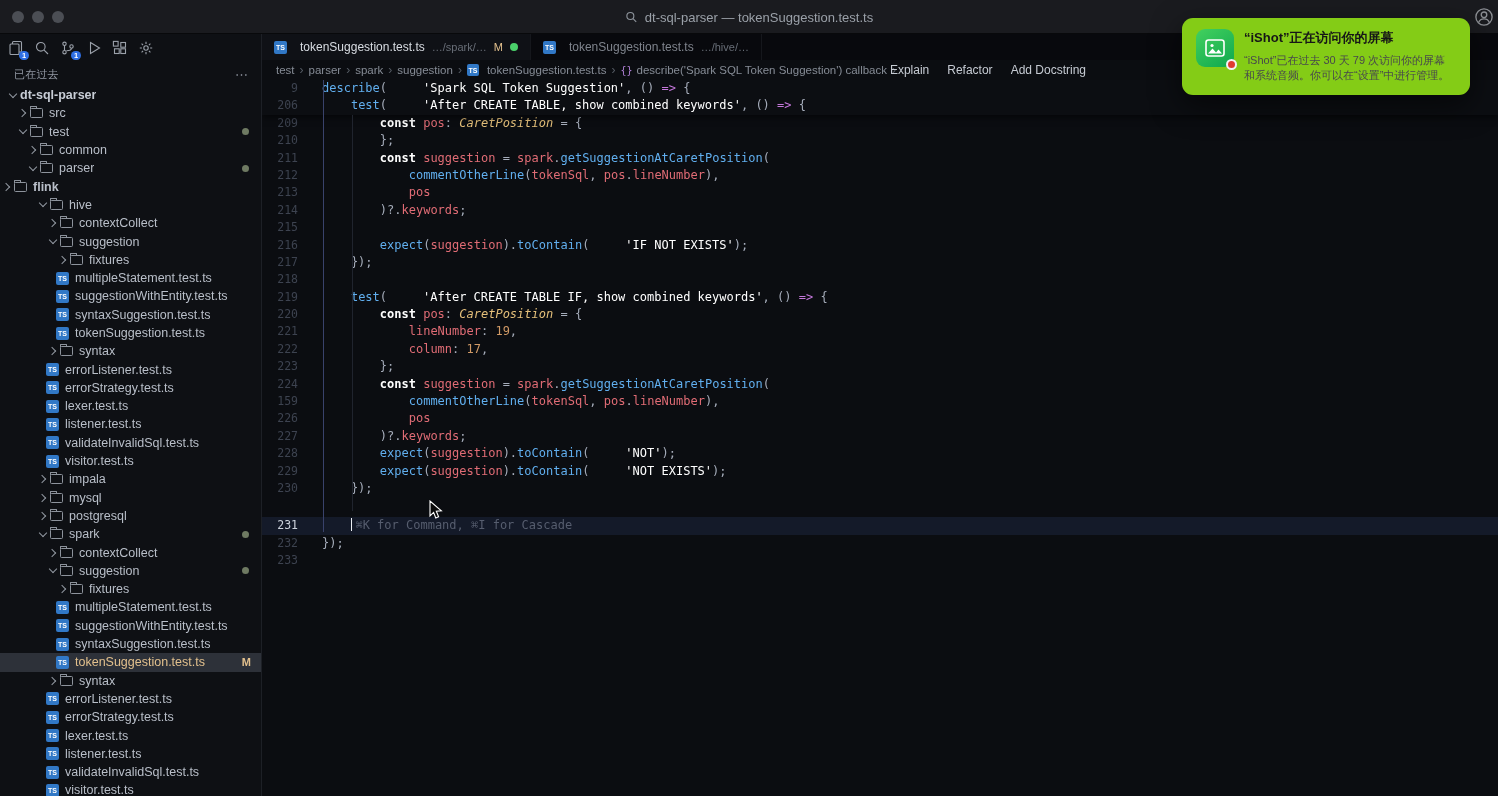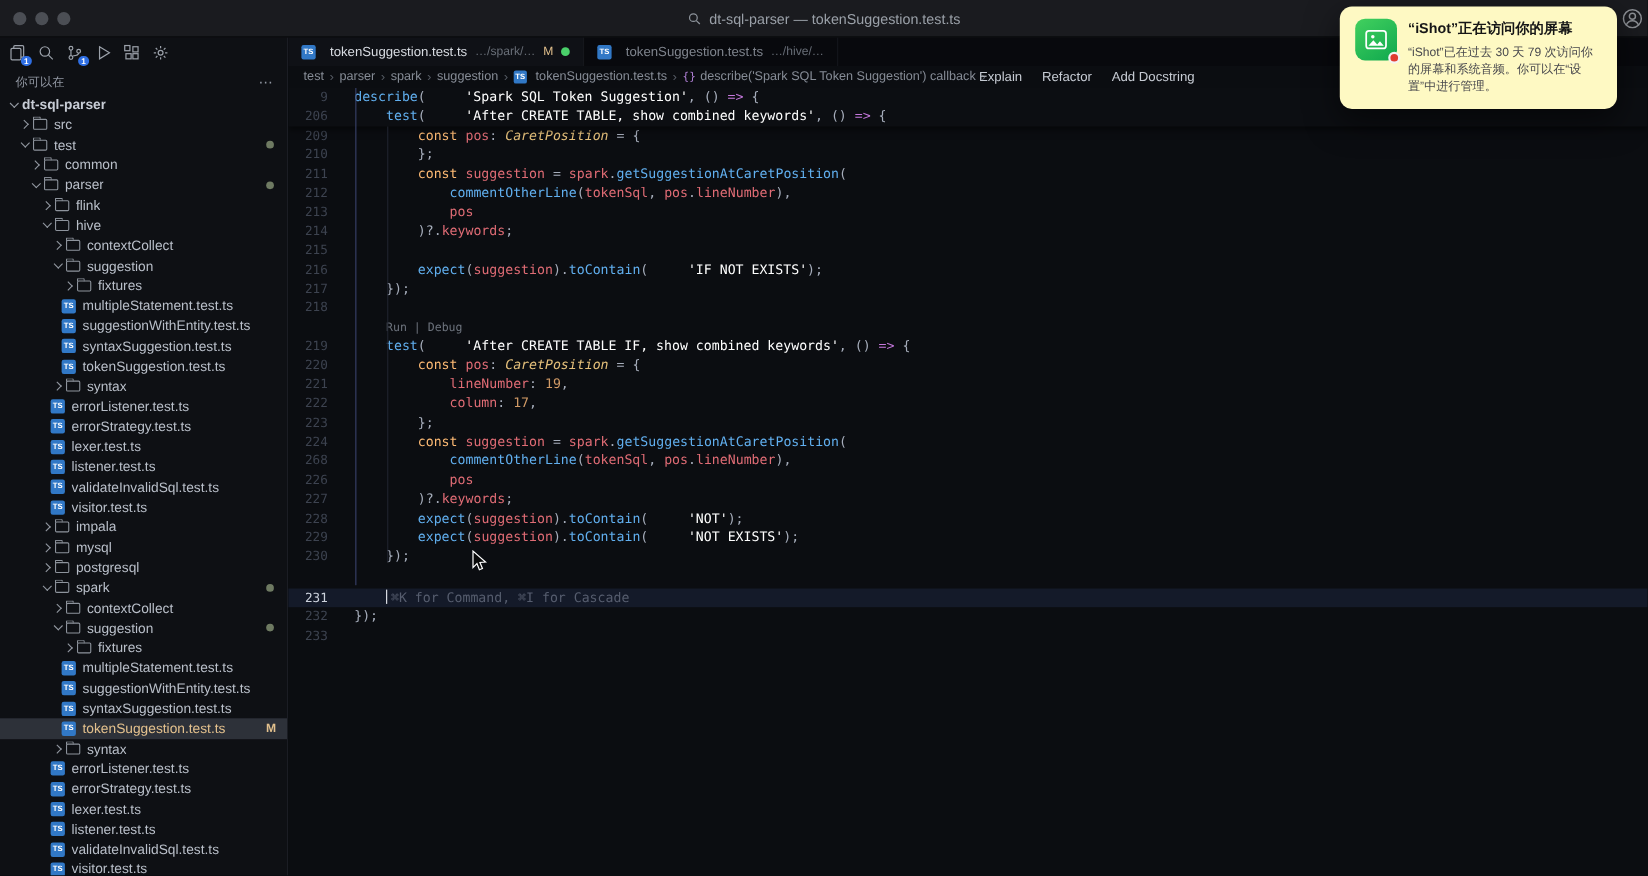--- a/index.html
+++ b/index.html
@@ -82,31 +82,31 @@
   .g2 { left:90px; top:35px; height:396px; background:#20242e; }
   .sticky { position:relative; z-index:3; background:#0c0e12; box-shadow:0 3px 6px rgba(0,0,0,.5); }
   .cl { display:flex; height:17.4px; line-height:17.4px; white-space:pre; position:relative; }
   .cl.active { background:#141a29;margin-top:20px; }
   .ln { width:36px; flex:0 0 36px; text-align:right; margin-right:24px; color:#3d4350; font-size:11.5px; }
   .cl.active .ln { color:#ccd2dc; }
   .ct { white-space:pre; color:#a6adbb; }
   .tk-p { color:#a6adbb; }
   .tk-f { color:#61afef; }
   .tk-s { color:#ffffff;margin-left:36px; }
-  .tk-k { color:#fdba74; }
+  .tk-k { color:#ffffff;font-weight:bold; }
   .tk-a { color:#c678dd; }
   .tk-v { color:#e06c75; }
   .tk-n { color:#d19a66; }
   .tk-t { color:#e5c07b; font-style:italic; }
   .ghost { color:#565d6e; }
   .caret { display:inline-block; width:1.5px; height:13px; background:#eceff4; vertical-align:-2px; margin-right:3px; }
   .lens { color:#6d737d; font-size:10.5px; cursor:pointer; }
 
   
-  .notification { position:absolute; top:6px; right:28px; width:252px; background:#fef9c3; border-radius:11px;
+  .notification { position:absolute; top:18px; right:28px; width:288px; background:#84cc16; border-radius:11px;
                   box-shadow:0 10px 30px rgba(0,0,0,.55); padding:11px 14px; display:flex; gap:10px; z-index:50; }
   .n-icon { width:38px; height:38px; flex:0 0 38px; border-radius:9px; background:linear-gradient(145deg,#42d05e,#0fa84e);
             position:relative; display:flex; align-items:center; justify-content:center; }
   .n-icon svg { width:24px; height:24px; }
   .n-redbadge { position:absolute; right:-3px; bottom:-3px; width:11px; height:11px; border-radius:50%;
                 background:#e03c31; border:2px solid #f3f3f5; }
   .n-title { font-size:13px; font-weight:bold; color:#161617; line-height:1.35; }
   .n-body { font-size:11px; color:#48484d; line-height:1.45; margin-top:6px; }
 
   
@@ -176,21 +176,21 @@
           </svg>
         </div>
         <div class="aicon">
           <svg viewBox="0 0 16 16">
             <circle cx="8" cy="8" r="2.2"></circle>
             <path d="M8 1.8v2.1M8 12.1v2.1M1.8 8h2.1M12.1 8h2.1M3.6 3.6l1.5 1.5M10.9 10.9l1.5 1.5M12.4 3.6l-1.5 1.5M5.1 10.9l-1.5 1.5"></path>
           </svg>
         </div>
       </div>
     <div class="sb-header">
-      <span>你可以在</span>
+      <span>已在过去</span>
       <span class="more">⋯</span>
     </div>
     <div class="tree" id="tree">
         <div class="trow" style="padding-left: 6px;">
           <span class="chev open"></span>
           <span class="lbl root-lbl">dt-sql-parser</span>
         </div>
         <div class="trow" style="padding-left: 16px;">
           <span class="chev"></span>
           <span class="folder-ic"></span>
@@ -206,21 +206,21 @@
           <span class="chev"></span>
           <span class="folder-ic"></span>
           <span class="lbl">common</span>
         </div>
         <div class="trow" style="padding-left: 26px;">
           <span class="chev open"></span>
           <span class="folder-ic"></span>
           <span class="lbl">parser</span>
           <span class="tdot"></span>
         </div>
-        <div class="trow" style="padding-left: 36px;">
+        <div class="trow" style=" font-weight: bold;">
           <span class="chev"></span>
           <span class="folder-ic"></span>
           <span class="lbl">flink</span>
         </div>
         <div class="trow" style="padding-left: 36px;">
           <span class="chev open"></span>
           <span class="folder-ic"></span>
           <span class="lbl">hive</span>
         </div>
         <div class="trow" style="padding-left: 46px;">
@@ -430,28 +430,27 @@
           <div class="cl"><span class="ln">209</span><span class="ct"><span class="tk-p">        </span><span class="tk-k">const</span><span class="tk-p"> </span><span class="tk-v">pos</span><span class="tk-p">: </span><span class="tk-t">CaretPosition</span><span class="tk-p"> = {</span></span></div>
           <div class="cl"><span class="ln">210</span><span class="ct"><span class="tk-p">        };</span></span></div>
           <div class="cl"><span class="ln">211</span><span class="ct"><span class="tk-p">        </span><span class="tk-k">const</span><span class="tk-p"> </span><span class="tk-v">suggestion</span><span class="tk-p"> = </span><span class="tk-v">spark</span><span class="tk-p">.</span><span class="tk-f">getSuggestionAtCaretPosition</span><span class="tk-p">(</span></span></div>
           <div class="cl"><span class="ln">212</span><span class="ct"><span class="tk-p">            </span><span class="tk-f">commentOtherLine</span><span class="tk-p">(</span><span class="tk-v">tokenSql</span><span class="tk-p">, </span><span class="tk-v">pos</span><span class="tk-p">.</span><span class="tk-v">lineNumber</span><span class="tk-p">),</span></span></div>
           <div class="cl"><span class="ln">213</span><span class="ct"><span class="tk-p">            </span><span class="tk-v">pos</span></span></div>
           <div class="cl"><span class="ln">214</span><span class="ct"><span class="tk-p">        )?.</span><span class="tk-v">keywords</span><span class="tk-p">;</span></span></div>
           <div class="cl"><span class="ln">215</span></div>
           <div class="cl"><span class="ln">216</span><span class="ct"><span class="tk-p">        </span><span class="tk-f">expect</span><span class="tk-p">(</span><span class="tk-v">suggestion</span><span class="tk-p">).</span><span class="tk-f">toContain</span><span class="tk-p">(</span><span class="tk-s">'IF NOT EXISTS'</span><span class="tk-p">);</span></span></div>
           <div class="cl"><span class="ln">217</span><span class="ct"><span class="tk-p">    });</span></span></div>
           <div class="cl"><span class="ln">218</span><span class="ct"></span></div>
-          <div class="cl"><span class="ln"></span><span class="ct"><span class="tk-p">    </span><span class="lens">Run | Debug</span></span></div>
           <div class="cl"><span class="ln">219</span><span class="ct"><span class="tk-p">    </span><span class="tk-f">test</span><span class="tk-p">(</span><span class="tk-s">'After CREATE TABLE IF, show combined keywords'</span><span class="tk-p">, () </span><span class="tk-a">=&gt;</span><span class="tk-p"> {</span></span></div>
           <div class="cl"><span class="ln">220</span><span class="ct"><span class="tk-p">        </span><span class="tk-k">const</span><span class="tk-p"> </span><span class="tk-v">pos</span><span class="tk-p">: </span><span class="tk-t">CaretPosition</span><span class="tk-p"> = {</span></span></div>
           <div class="cl"><span class="ln">221</span><span class="ct"><span class="tk-p">            </span><span class="tk-v">lineNumber</span><span class="tk-p">: </span><span class="tk-n">19</span><span class="tk-p">,</span></span></div>
           <div class="cl"><span class="ln">222</span><span class="ct"><span class="tk-p">            </span><span class="tk-v">column</span><span class="tk-p">: </span><span class="tk-n">17</span><span class="tk-p">,</span></span></div>
           <div class="cl"><span class="ln">223</span><span class="ct"><span class="tk-p">        };</span></span></div>
           <div class="cl"><span class="ln">224</span><span class="ct"><span class="tk-p">        </span><span class="tk-k">const</span><span class="tk-p"> </span><span class="tk-v">suggestion</span><span class="tk-p"> = </span><span class="tk-v">spark</span><span class="tk-p">.</span><span class="tk-f">getSuggestionAtCaretPosition</span><span class="tk-p">(</span></span></div>
-          <div class="cl"><span class="ln">268</span><span class="ct"><span class="tk-p">            </span><span class="tk-f">commentOtherLine</span><span class="tk-p">(</span><span class="tk-v">tokenSql</span><span class="tk-p">, </span><span class="tk-v">pos</span><span class="tk-p">.</span><span class="tk-v">lineNumber</span><span class="tk-p">),</span></span></div>
+          <div class="cl"><span class="ln">159</span><span class="ct"><span class="tk-p">            </span><span class="tk-f">commentOtherLine</span><span class="tk-p">(</span><span class="tk-v">tokenSql</span><span class="tk-p">, </span><span class="tk-v">pos</span><span class="tk-p">.</span><span class="tk-v">lineNumber</span><span class="tk-p">),</span></span></div>
           <div class="cl"><span class="ln">226</span><span class="ct"><span class="tk-p">            </span><span class="tk-v">pos</span></span></div>
           <div class="cl"><span class="ln">227</span><span class="ct"><span class="tk-p">        )?.</span><span class="tk-v">keywords</span><span class="tk-p">;</span></span></div>
           <div class="cl"><span class="ln">228</span><span class="ct"><span class="tk-p">        </span><span class="tk-f">expect</span><span class="tk-p">(</span><span class="tk-v">suggestion</span><span class="tk-p">).</span><span class="tk-f">toContain</span><span class="tk-p">(</span><span class="tk-s">'NOT'</span><span class="tk-p">);</span></span></div>
           <div class="cl"><span class="ln">229</span><span class="ct"><span class="tk-p">        </span><span class="tk-f">expect</span><span class="tk-p">(</span><span class="tk-v">suggestion</span><span class="tk-p">).</span><span class="tk-f">toContain</span><span class="tk-p">(</span><span class="tk-s">'NOT EXISTS'</span><span class="tk-p">);</span></span></div>
           <div class="cl"><span class="ln">230</span><span class="ct"><span class="tk-p">    });</span></span></div>
           <div class="cl active"><span class="ln">231</span><span class="ct"><span class="tk-p">    </span><span class="caret"></span><span class="ghost">⌘K for Command, ⌘I for Cascade</span></span></div>
           <div class="cl"><span class="ln">232</span><span class="ct"><span class="tk-p">});</span></span></div>
           <div class="cl"><span class="ln">233</span><span class="ct"></span></div>
         </div>
     </div>

